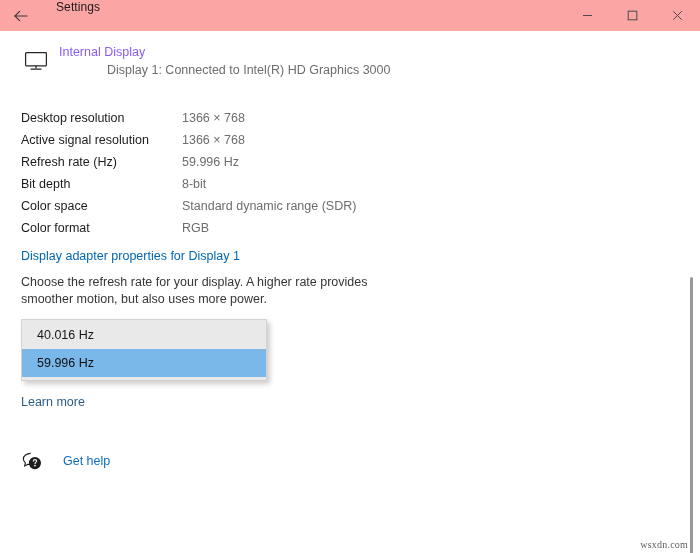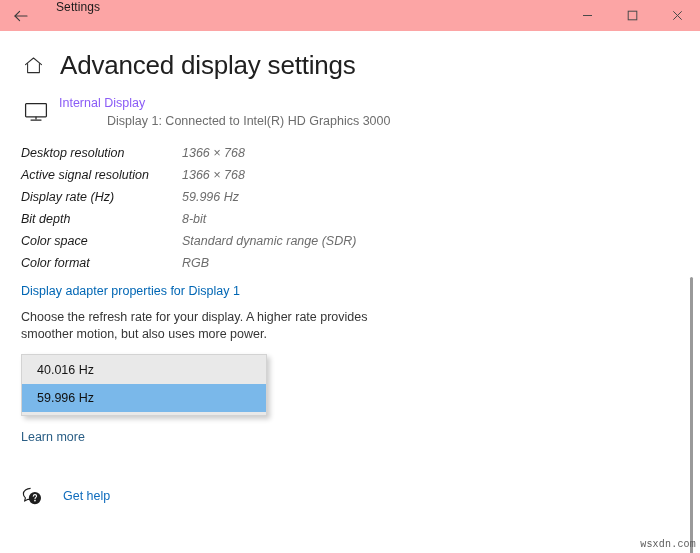--- a/index.html
+++ b/index.html
@@ -112,23 +112,22 @@
   .display-sub {
     font-size: 12.5px;
     color: #6d6d6d;
     line-height: 17px;
     margin-top: 2px;
     margin-left: 48px;
   }
 
   
   .specs {
-    margin-top: 12px;
+    margin-top: 28px;
     border-collapse: collapse;
-    font-style: italic;
   }
   .specs tr { height: 22px; }
   .specs td {
     font-size: 12.5px;
     padding: 0;
     vertical-align: middle;
     white-space: nowrap;
   }
   .spec-label {
     color: #1b1b1b;
@@ -238,25 +237,25 @@
     top: 246px;
     width: 3px;
     height: 300px;
     background: #9a9a9a;
     border-radius: 2px;
   }
 
   
   .watermark {
     position: absolute;
-    right: 4px;
+    right: 12px;
     bottom: 3px;
     font-size: 10px;
     color: #5c5c5c;
-    font-family: Liberation Mono, monospace;
+    font-family: Liberation Serif, serif;
     letter-spacing: 0.2px;
   }
 </style>
 </head>
 <body>
 
 <div class="titlebar">
   <div class="back-button">
     <svg width="18" height="18" viewBox="0 0 18 18" fill="none" aria-hidden="true">
       <path d="M3 9 H15" stroke="currentColor" stroke-width="1.1" stroke-linecap="round"></path>
@@ -279,29 +278,20 @@
     <div class="wc-btn">
       <svg width="11" height="11" viewBox="0 0 11 11" aria-hidden="true">
         <path d="M1.3 1.3 L9.7 9.7 M9.7 1.3 L1.3 9.7" stroke="currentColor" stroke-width="1"></path>
       </svg>
     </div>
   </div>
 </div>
 
 <div class="content">
 
-  <div class="page-header">
-    <div class="home-icon">
-      <svg width="21" height="21" viewBox="0 0 21 21" fill="none" aria-hidden="true">
-        <path d="M2.5 9.7 L10.5 3 L18.5 9.7" stroke="currentColor" stroke-width="1.05" stroke-linecap="round" stroke-linejoin="round"></path>
-        <path d="M4.6 8.6 V17.6 H16.4 V8.6" stroke="currentColor" stroke-width="1.05" stroke-linecap="round" stroke-linejoin="round"></path>
-      </svg>
-    </div>
-    <div class="page-title">Advanced display settings</div>
-  </div>
 
   <div class="display-block">
     <div class="monitor-icon">
       <svg width="24" height="20" viewBox="0 0 24 20" fill="none" aria-hidden="true">
         <rect x="1.6" y="1.6" width="20.8" height="13.2" rx="0.8" fill="none" stroke="currentColor" stroke-width="1.25"></rect>
         <path d="M12 14.8 V17.6" stroke="currentColor" stroke-width="1.25"></path>
         <path d="M7 18.1 H17" stroke="currentColor" stroke-width="1.25" stroke-linecap="round"></path>
       </svg>
     </div>
     <div class="display-text">
@@ -314,21 +304,21 @@
     <tbody>
       <tr>
         <td class="spec-label">Desktop resolution</td>
         <td class="spec-value">1366 × 768</td>
       </tr>
       <tr>
         <td class="spec-label">Active signal resolution</td>
         <td class="spec-value">1366 × 768</td>
       </tr>
       <tr>
-        <td class="spec-label">Display rate (Hz)</td>
+        <td class="spec-label">Refresh rate (Hz)</td>
         <td class="spec-value">59.996 Hz</td>
       </tr>
       <tr>
         <td class="spec-label">Bit depth</td>
         <td class="spec-value">8-bit</td>
       </tr>
       <tr>
         <td class="spec-label">Color space</td>
         <td class="spec-value">Standard dynamic range (SDR)</td>
       </tr>

